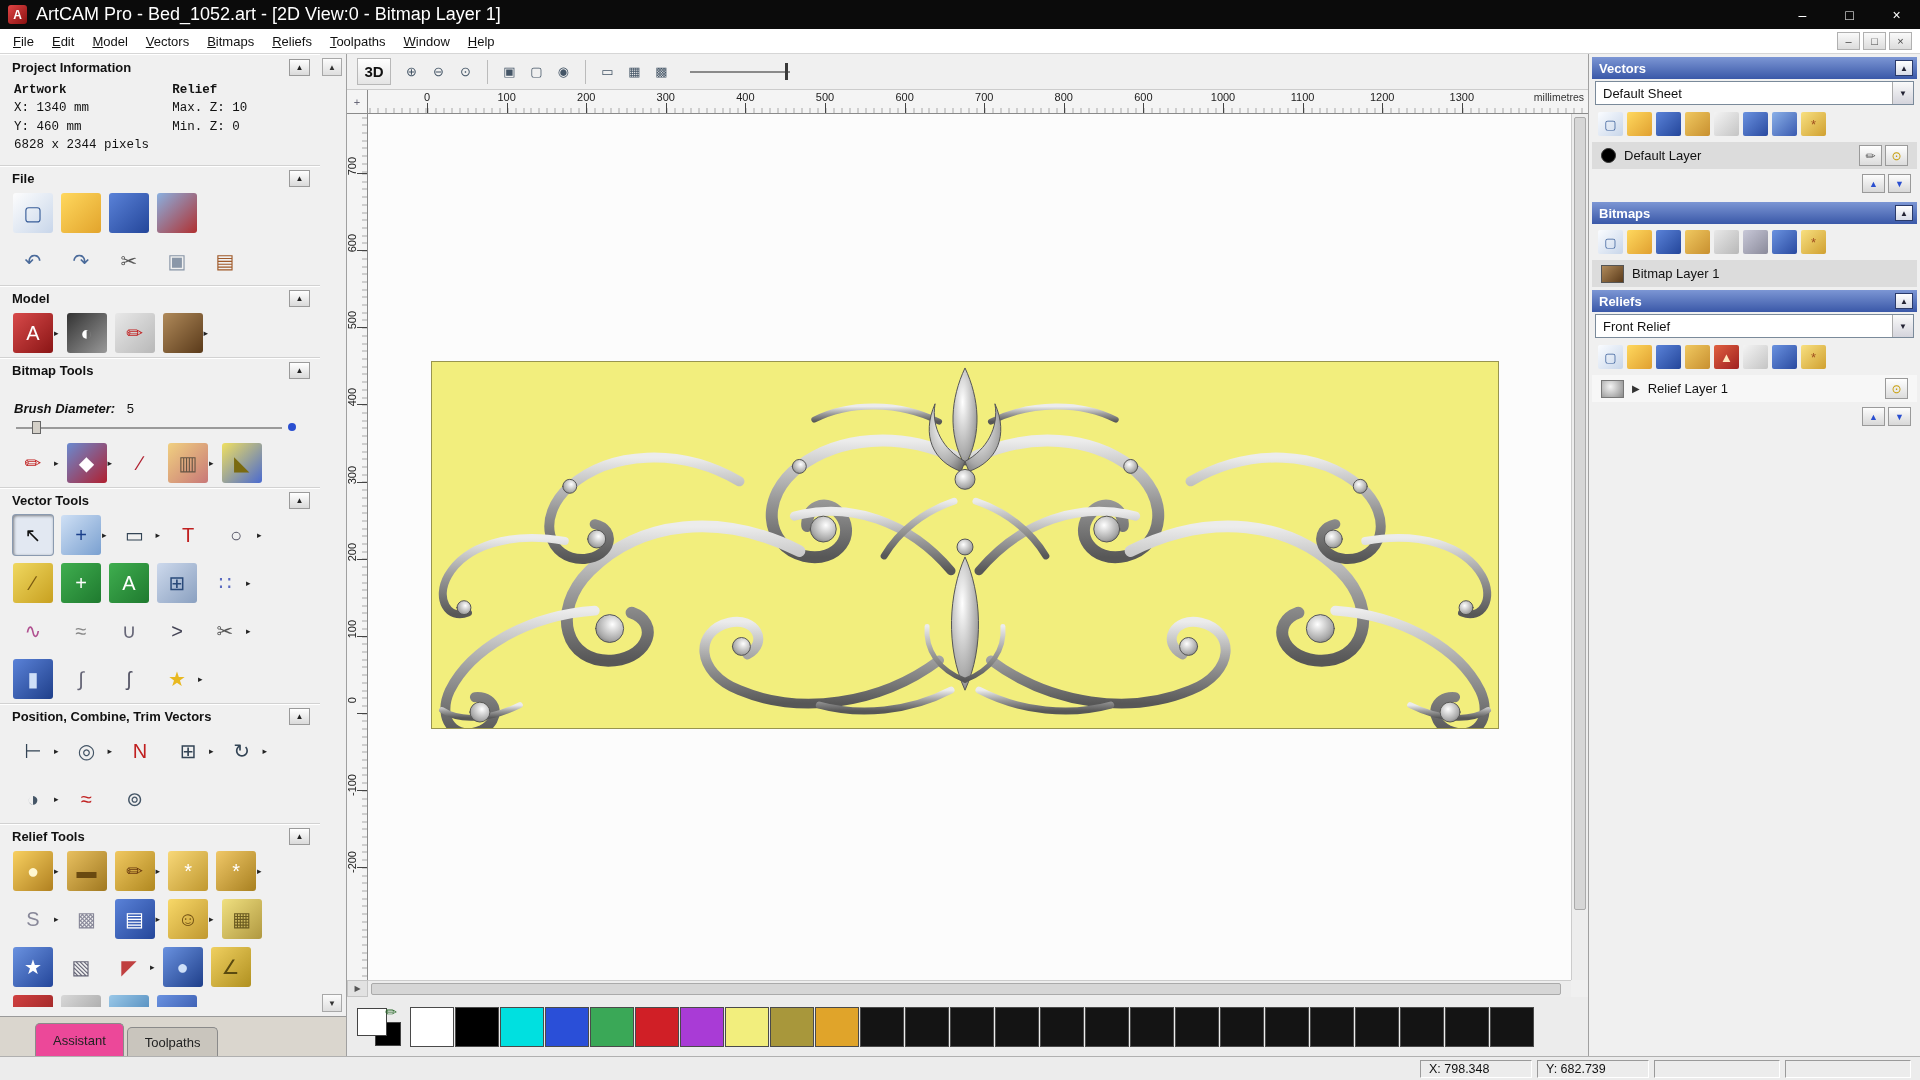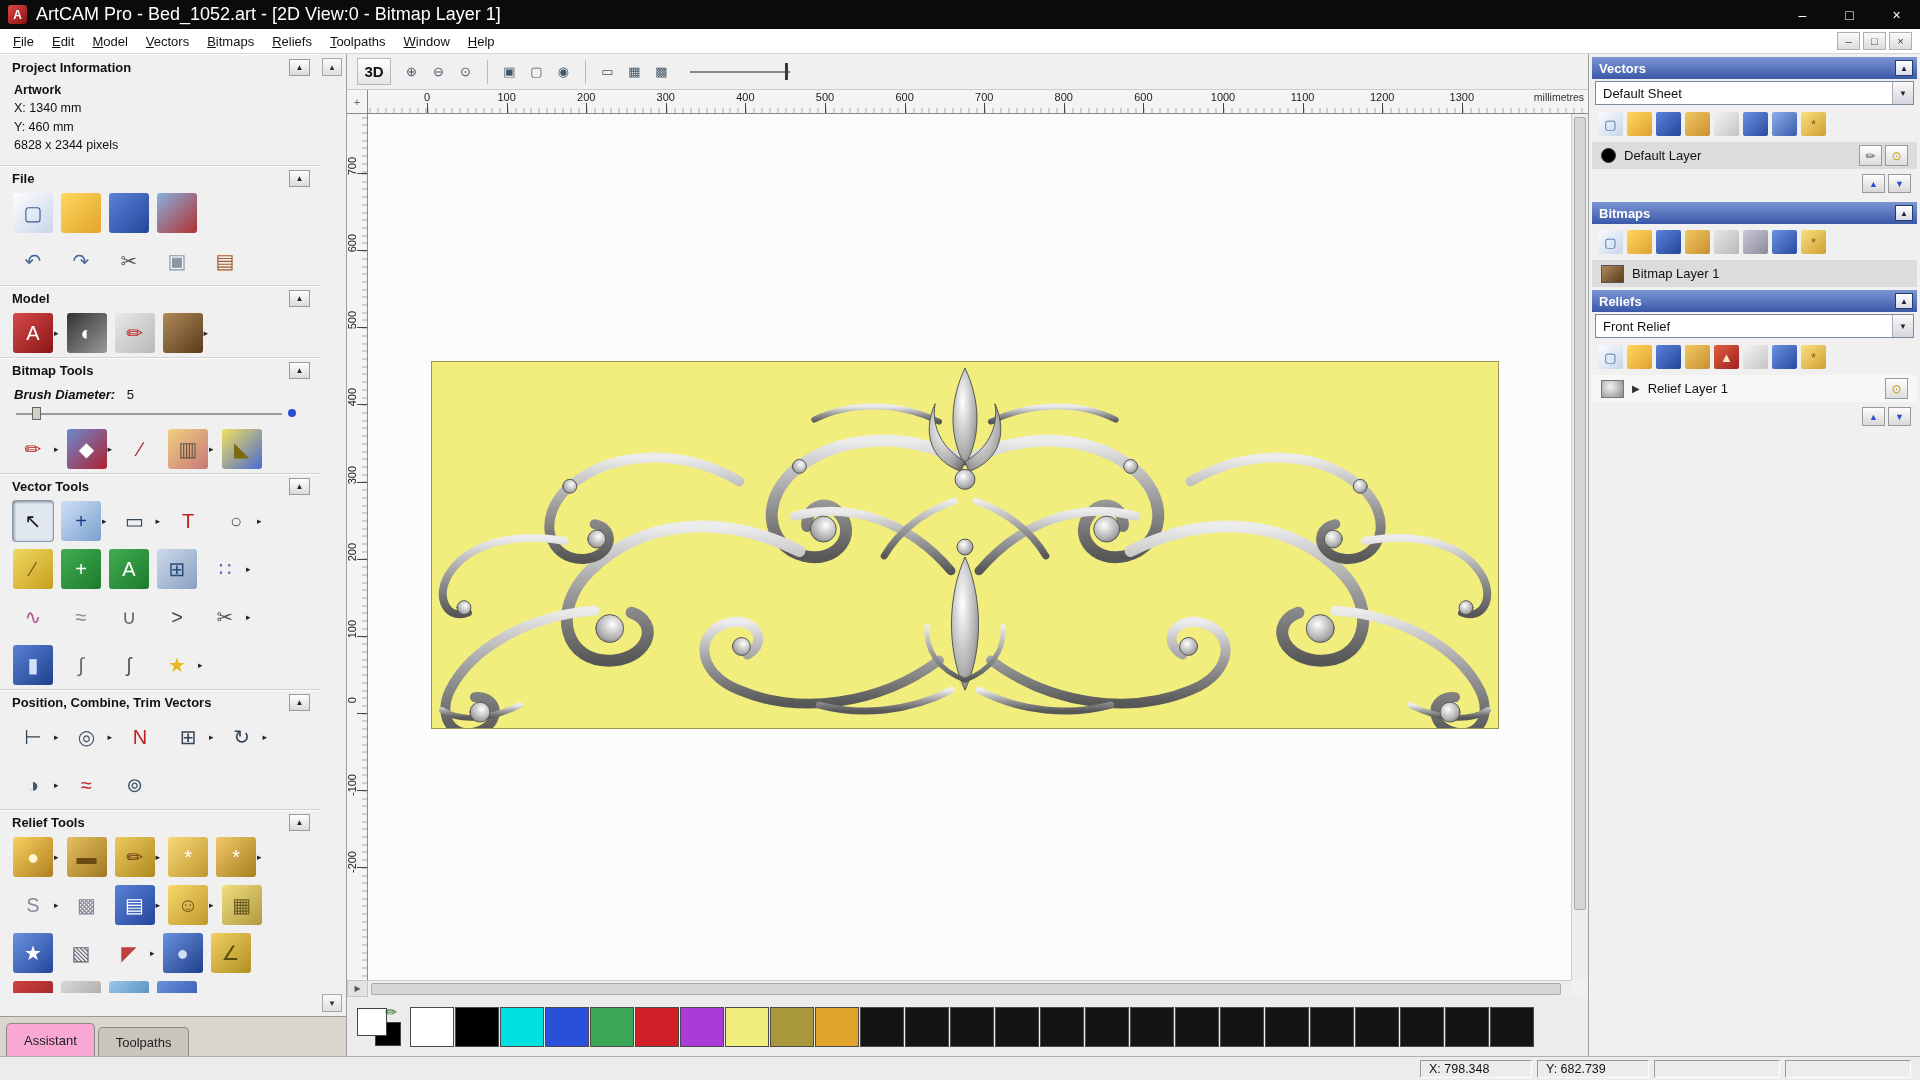--- a/index.html
+++ b/index.html
@@ -22,42 +22,42 @@
   .doc-btn { width:23px; height:18px; border:1px solid #b0b0b0; background:linear-gradient(#fafafa,#dcdcdc); color:#444; font-size:11px; display:flex; align-items:center; justify-content:center; margin-left:3px; }
 
   
   .left-panel { position:absolute; left:0; top:54px; width:347px; bottom:24px; background:#f0f0f0; border-right:1px solid #a0a0a0; }
   .lp-content { position:absolute; left:0; top:0; right:26px; bottom:40px; overflow:hidden; }
   .sec-head { display:flex; align-items:center; padding:4px 10px 2px 12px; font-weight:bold; font-size:13px; border-top:1px solid #d2d2d2; box-shadow:inset 0 1px 0 #ffffff; height:24px; }
   .sec-head:first-child { border-top:none; }
   .roll { margin-left:auto; width:21px; height:17px; border:1px solid #9a9a9a; background:linear-gradient(#ffffff,#dadada); font-size:8px; color:#222; display:flex; align-items:center; justify-content:center; }
   .roll::before { content:"▲"; }
   .proj-info { display:grid; grid-template-columns:1.1fr 1fr; padding:4px 4px 10px 14px; font-size:12.5px; line-height:1.3; }
-  .proj-col div { margin-bottom:2px; }
+  .proj-col div { margin-bottom:2px;font-family:Liberation Mono, monospace; }
   .col-title { font-weight:bold; }
   .trow { display:flex; align-items:center; gap:8px; padding:3px 0 3px 13px; height:48px; }
   .toolwrap { display:flex; align-items:center; }
   .tool { width:40px; height:40px; border-radius:3px; display:flex; align-items:center; justify-content:center; font-size:20px; color:#333; cursor:default; }
   .tool.sm { width:25px; height:24px; font-size:13px; border-radius:2px; }
   .tool.pressed { box-shadow:inset 1px 1px 3px rgba(0,0,0,.45), 0 0 0 1px #8a9ab0; background:#e2e8f2 !important; }
   .fly { font-size:9px; color:#222; margin-left:1px; }
-  .brush-row { padding:6px 14px 0 14px; font-size:13px; font-weight:bold; font-style:italic; height:22px; }
+  .brush-row { padding:6px 14px 0 14px; font-size:13px; font-weight:bold; font-style:italic; height:22px;margin-top:14px; }
   .brush-row .val { font-style:normal; font-weight:normal; margin-left:8px; }
   .slider { position:relative; width:266px; height:16px; margin:2px 0 4px 16px; }
   .slider .track { position:absolute; left:0; right:0; top:8px; height:2px; background:#9a9a9a; }
   .slider .thumb { position:absolute; left:16px; top:2px; width:9px; height:13px; background:#d4d0c8; border:1px solid #666; }
   .slider .dot { position:absolute; right:-14px; top:4px; width:8px; height:8px; border-radius:50%; background:#2a4fd0; }
   #relief-rows { max-height:160px; overflow:hidden; }
   .lp-scrollcol { position:absolute; right:3px; top:4px; bottom:44px; width:21px; }
   .scroll-btn { position:absolute; left:0; width:20px; height:18px; border:1px solid #a8a8a8; background:linear-gradient(#fcfcfc,#dedede); font-size:8px; color:#333; display:flex; align-items:center; justify-content:center; }
   .scroll-btn.up { top:0; } .scroll-btn.down { bottom:0; }
 
   .tabstrip { position:absolute; left:0; right:0; bottom:0; height:40px; background:#dad6ce; border-top:1px solid #9a9a9a; display:flex; align-items:flex-end; padding-left:6px; }
   .tab { height:29px; padding:0 17px; display:flex; align-items:center; font-size:13px; border:1px solid #8a8a8a; border-bottom:none; border-radius:5px 5px 0 0; background:#c9c5bd; margin-right:3px; color:#222; }
-  .tab.active { background:#f9a8d4; height:33px; }
+  .tab.active { background:#ec4899; height:33px;margin-left:29px; }
 
   
   .center { position:absolute; left:347px; top:54px; width:1241px; bottom:24px; background:#f0f0f0; }
   .ctoolbar { position:absolute; left:0; top:0; right:0; height:36px; display:flex; align-items:center; padding-left:10px; border-bottom:1px solid #cccccc; background:#f0f0f0; }
   .btn-3d { min-width:34px; height:27px; display:flex; align-items:center; justify-content:center; font-weight:bold; font-size:15px; border:1px solid #b8b8b8; background:linear-gradient(#ffffff,#e4e4e4); margin-right:8px; }
   .ct-group { display:flex; gap:2px; }
   .sep { width:1px; height:24px; background:#bbbbbb; margin:0 9px; }
   .zslider { position:relative; width:100px; height:24px; margin-left:16px; }
   .zslider .zline { position:absolute; left:0; right:0; top:11px; height:2px; background:#8a8a8a; }
   .zslider .zhandle { position:absolute; right:2px; top:3px; width:3px; height:17px; background:#3a3a3a; }
@@ -155,20 +155,25 @@
     <div class="sec-head">
       <span>Project Information</span>
       <span class="roll"></span>
     </div>
     <div class="proj-info">
       <div class="proj-col">
         <div class="col-title">Artwork</div>
         <div>X: 1340 mm</div>
         <div>Y: 460 mm</div>
         <div>6828 x 2344 pixels</div>
+      </div>
+      <div class="proj-col">
+        <div class="col-title">Relief</div>
+        <div>Max. Z: 10</div>
+        <div>Min. Z: 0</div>
       </div>
     </div>
 
     <div class="sec-head">
       <span>File</span>
       <span class="roll"></span>
     </div>
     <div id="file-rows">
         <div class="trow">
           <span class="toolwrap">

